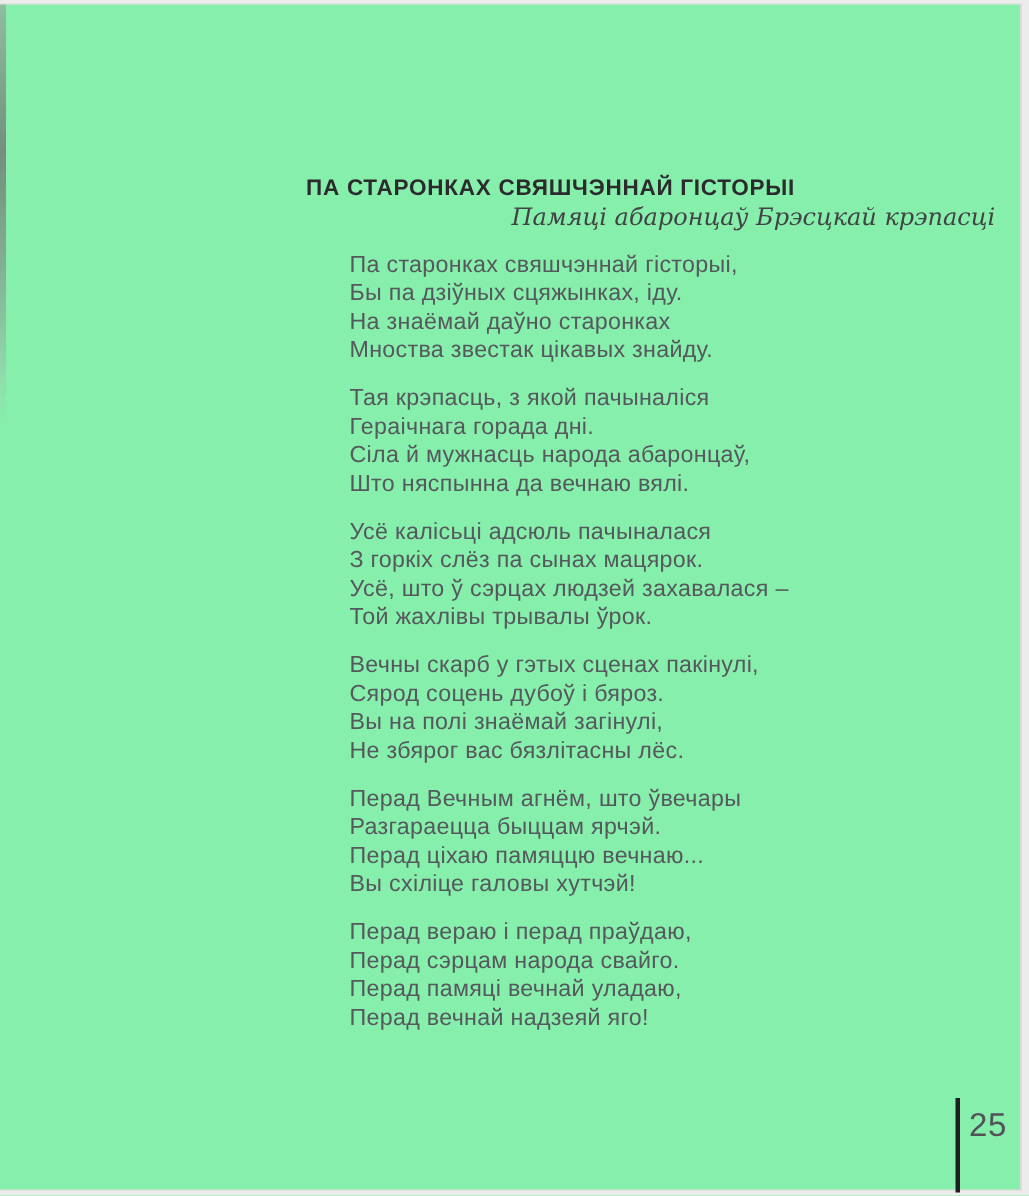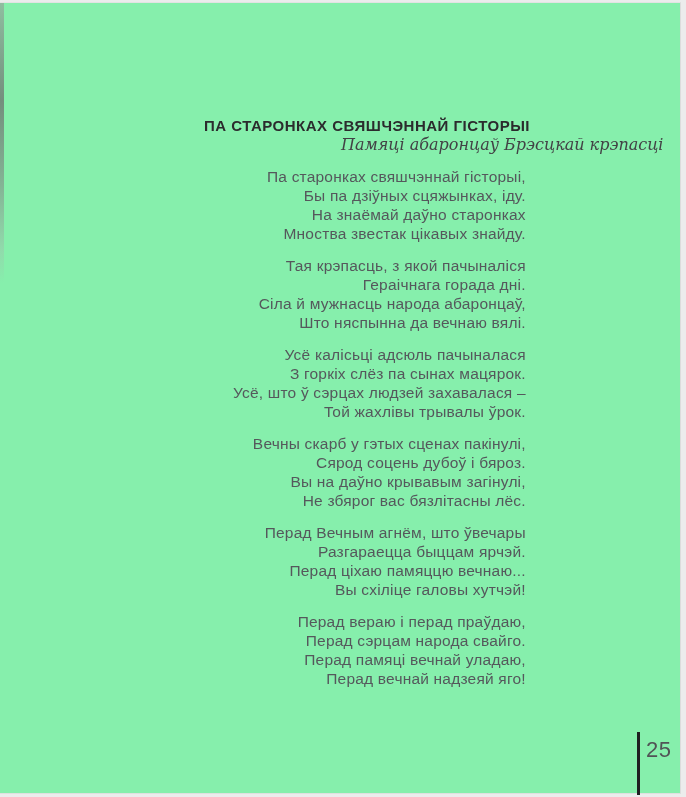--- a/index.html
+++ b/index.html
@@ -66,21 +66,20 @@
     font-size: 15.5px;
     line-height: 19px;
     letter-spacing: 0.2px;
     color: #55585c;
   }
   .stanza {
     margin: 0 0 13px 0;
   }
   .poem-line {
     white-space: nowrap;
-    text-align: right;
   }
   .footer-bar {
     position: absolute;
     left: 637px;
     top: 729px;
     width: 3px;
     height: 63px;
     background: #1f1f21;
   }
   .page-number {
@@ -118,21 +117,21 @@
       </div>
       <div class="stanza">
         <div class="poem-line">Усё калісьці адсюль пачыналася</div>
         <div class="poem-line">З горкіх слёз па сынах мацярок.</div>
         <div class="poem-line">Усё, што ў сэрцах людзей захавалася –</div>
         <div class="poem-line">Той жахлівы трывалы ўрок.</div>
       </div>
       <div class="stanza">
         <div class="poem-line">Вечны скарб у гэтых сценах пакінулі,</div>
         <div class="poem-line">Сярод соцень дубоў і бяроз.</div>
-        <div class="poem-line">Вы на даўно крывавым загінулі,</div>
+        <div class="poem-line">Вы на полі знаёмай загінулі,</div>
         <div class="poem-line">Не збярог вас бязлітасны лёс.</div>
       </div>
       <div class="stanza">
         <div class="poem-line">Перад Вечным агнём, што ўвечары</div>
         <div class="poem-line">Разгараецца быццам ярчэй.</div>
         <div class="poem-line">Перад ціхаю памяццю вечнаю...</div>
         <div class="poem-line">Вы схіліце галовы хутчэй!</div>
       </div>
       <div class="stanza">
         <div class="poem-line">Перад вераю і перад праўдаю,</div>

